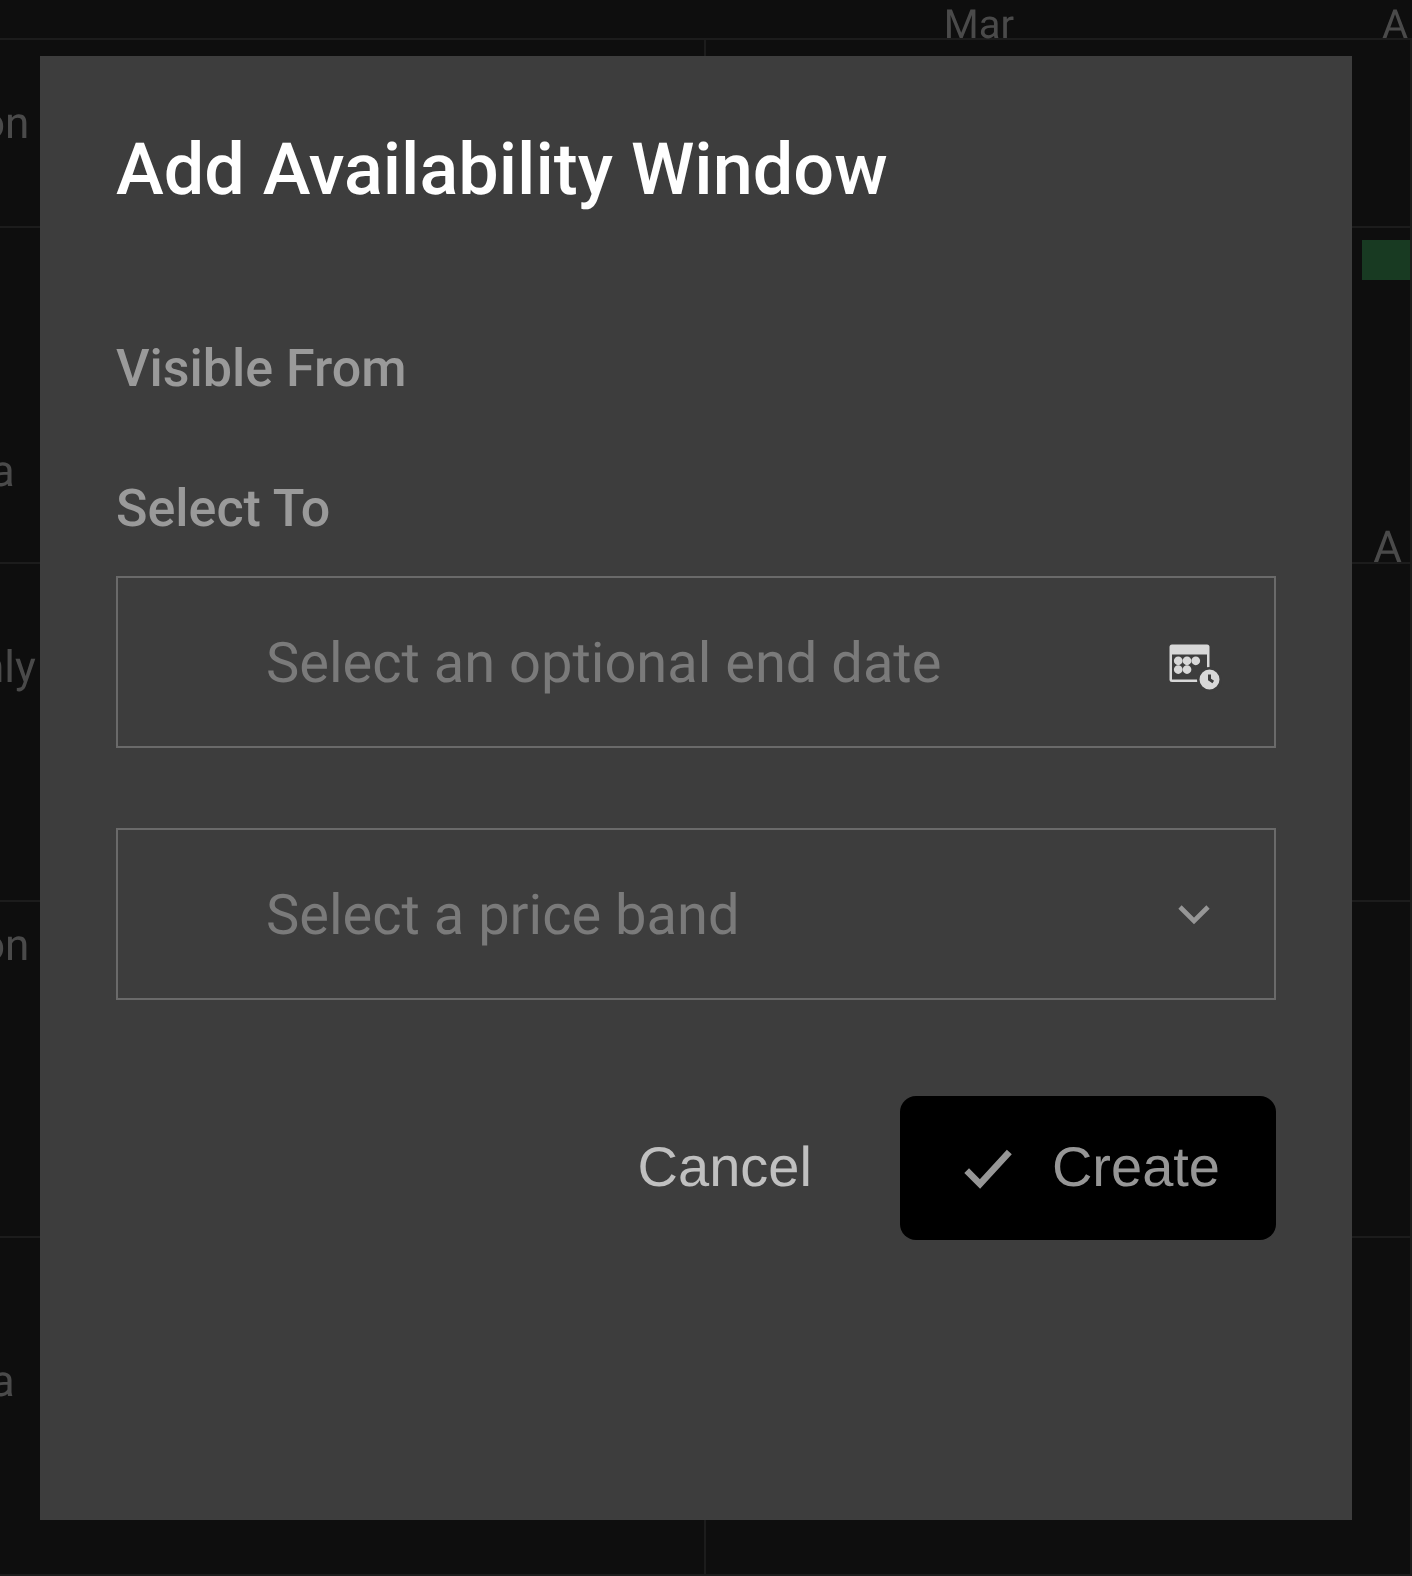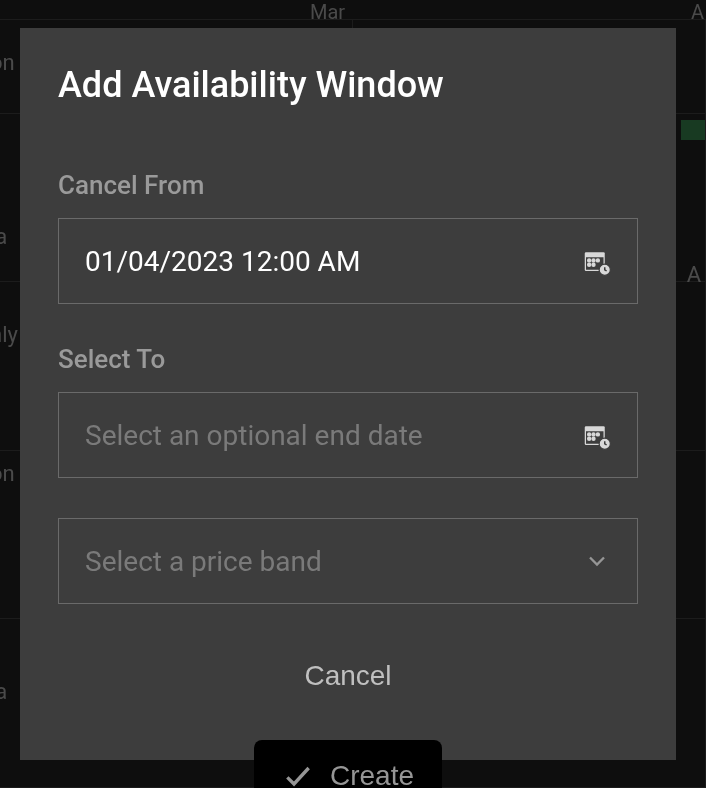--- a/index.html
+++ b/index.html
@@ -31,21 +31,21 @@
     .bg-header {
       height: 20px;
       display: flex;
       color: #888;
       font-size: 20px;
       border-bottom: 1px solid #333;
     }
     
     .bg-header-cell {
       flex: 1;
-      text-align: left;
+      text-align: right;
       padding-top: 0;
     }
     
     .bg-row {
       height: 180px;
       border-bottom: 1px solid #333;
       display: flex;
     }
     
     .bg-cell {
@@ -123,41 +123,41 @@
     .input-value {
       color: #fff;
       font-size: 28px;
       flex: 1;
     }
     
     .input-placeholder {
       color: #7a7a7a;
       font-size: 28px;
       flex: 1;
+      margin-left: 48px;
     }
     
     .calendar-icon {
       width: 30px;
       height: 30px;
       flex-shrink: 0;
     }
     
     .chevron-icon {
       width: 28px;
       height: 28px;
       flex-shrink: 0;
     }
     
     .button-row {
       display: flex;
       justify-content: flex-end;
       align-items: center;
       gap: 40px;
       margin-top: 48px;
-      flex-direction: column;
     }
     
     .btn-cancel {
       color: #c0c0c0;
       font-size: 28px;
       background: none;
       border: none;
       cursor: pointer;
       padding: 8px 4px;
     }
@@ -225,35 +225,21 @@
     <div class="bg-cell"></div>
   </div>
 </div>
 
 <div class="overlay"></div>
 
 <div class="modal">
   <h1 class="modal-title">Add Availability Window</h1>
 
   <div class="field-group">
-    <label class="field-label">Cancel From</label>
-    <div class="input-wrapper">
-      <span class="input-value">01/04/2023 12:00 AM</span>
-      <svg class="calendar-icon" viewBox="0 0 24 24" fill="none" stroke="#d8d8d8" stroke-width="1.5">
-        <rect x="3" y="5" width="16" height="15" rx="1" fill="#d8d8d8" stroke="none"></rect>
-        <rect x="4" y="9" width="14" height="10" fill="#3d3d3d" stroke="none"></rect>
-        <circle cx="6.5" cy="11.5" r="1" fill="#d8d8d8"></circle>
-        <circle cx="10" cy="11.5" r="1" fill="#d8d8d8"></circle>
-        <circle cx="13.5" cy="11.5" r="1" fill="#d8d8d8"></circle>
-        <circle cx="6.5" cy="15" r="1" fill="#d8d8d8"></circle>
-        <circle cx="10" cy="15" r="1" fill="#d8d8d8"></circle>
-        <circle cx="19" cy="19" r="4.5" fill="#d8d8d8" stroke="#3d3d3d" stroke-width="1"></circle>
-        <path d="M19 17 L19 19 L20.5 20" stroke="#3d3d3d" stroke-width="1.2" fill="none"></path>
-      </svg>
-    </div>
+    <label class="field-label">Visible From</label>
   </div>
 
   <div class="field-group">
     <label class="field-label">Select To</label>
     <div class="input-wrapper">
       <span class="input-placeholder">Select an optional end date</span>
       <svg class="calendar-icon" viewBox="0 0 24 24" fill="none" stroke="#d8d8d8" stroke-width="1.5">
         <rect x="3" y="5" width="16" height="15" rx="1" fill="#d8d8d8" stroke="none"></rect>
         <rect x="4" y="9" width="14" height="10" fill="#3d3d3d" stroke="none"></rect>
         <circle cx="6.5" cy="11.5" r="1" fill="#d8d8d8"></circle>

